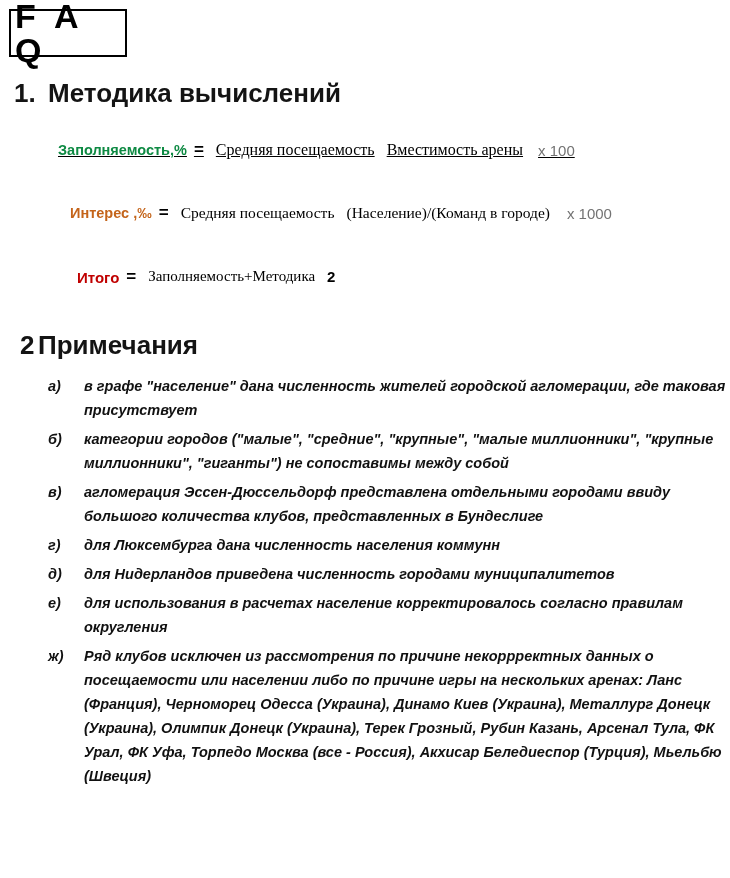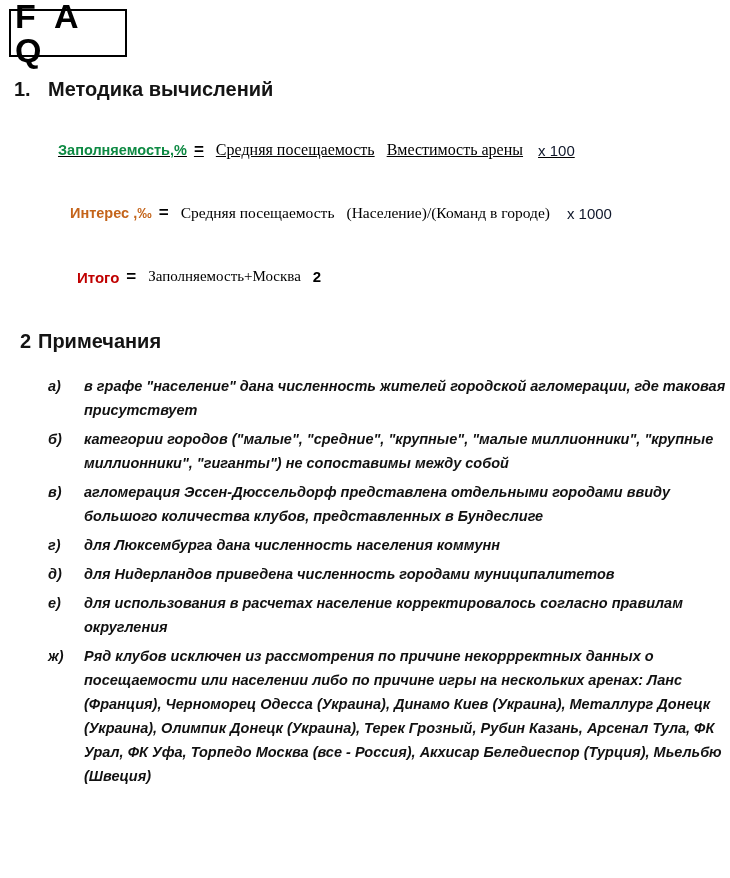--- a/index.html
+++ b/index.html
@@ -44,21 +44,21 @@
     line-height: 1;
     padding-left: 4px;
     color: #000000;
   }
 
   
   .section-heading {
     position: absolute;
     font-family: "Liberation Sans", sans-serif;
     font-weight: bold;
-    font-size: 20px;
+    font-size: 26px;
     color: #141414;
     white-space: nowrap;
   }
   .section-heading.h-one { left: 14px; top: 78px; }
   .section-heading.h-two { left: 20px; top: 330px; }
   .section-heading .num { display: inline-block; }
   .section-heading.h-one .num { width: 34px; }
   .section-heading.h-two .num { width: 18px; }
 
   
@@ -98,21 +98,21 @@
   .frac .bar {
     width: 100%;
     height: 2px;
     background: #000;
     margin: 1px 0;
   }
   .formula .mult {
     font-family: "Liberation Sans", sans-serif;
     font-size: 15px;
     margin-left: 9px;
-    color: #0f172a;
+    color: #737373;
   }
 
   
   .formula-attendance { left: 58px; top: 140px; text-decoration: underline; }
   .formula-attendance .lhs { color: #0e8a43; }
   .formula-attendance .frac { font-size: 16px; }
 
   
   .formula-interest { left: 64px; top: 203px; margin-left: 6px; }
   .formula-interest .lhs { color: #c4641a; }
@@ -195,21 +195,21 @@
       <span class="bar"></span>
       <span class="den-part">(Население)/(Команд в городе)</span>
     </span>
     <span class="mult">х 1000</span>
   </div>
 
   <div class="formula formula-total">
     <span class="lhs">Итого</span>
     <span class="eq">=</span>
     <span class="frac">
-      <span class="num-part">Заполняемость+Москва</span>
+      <span class="num-part">Заполняемость+Методика</span>
       <span class="bar"></span>
       <span class="den-part">2</span>
     </span>
   </div>
 
   <div class="section-heading h-two">
     <span class="num">2</span><span>Примечания</span>
   </div>
 
   <div class="notes">

